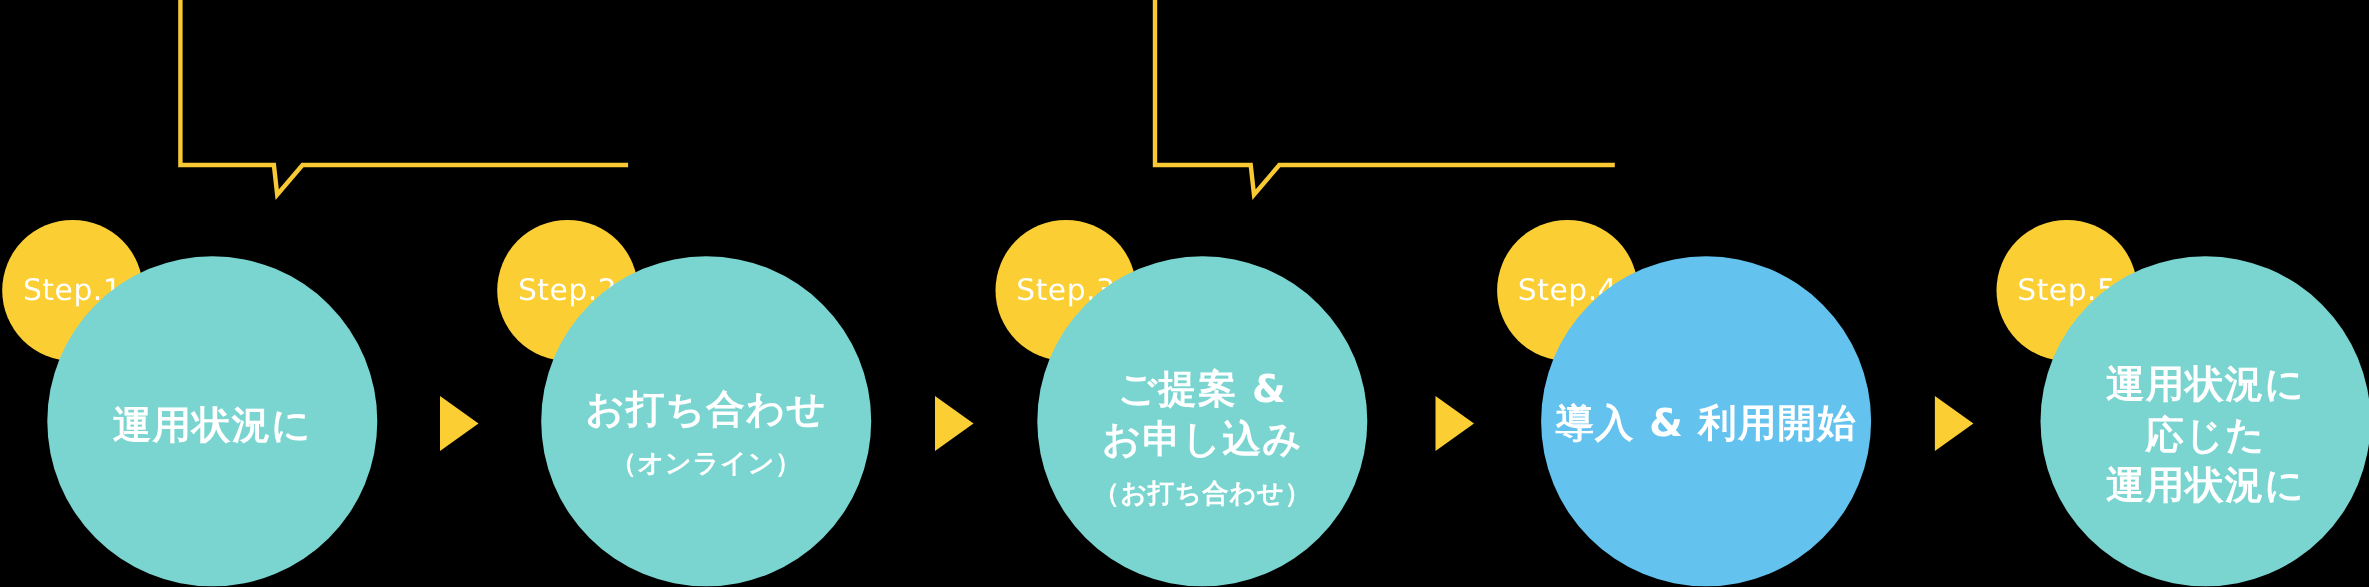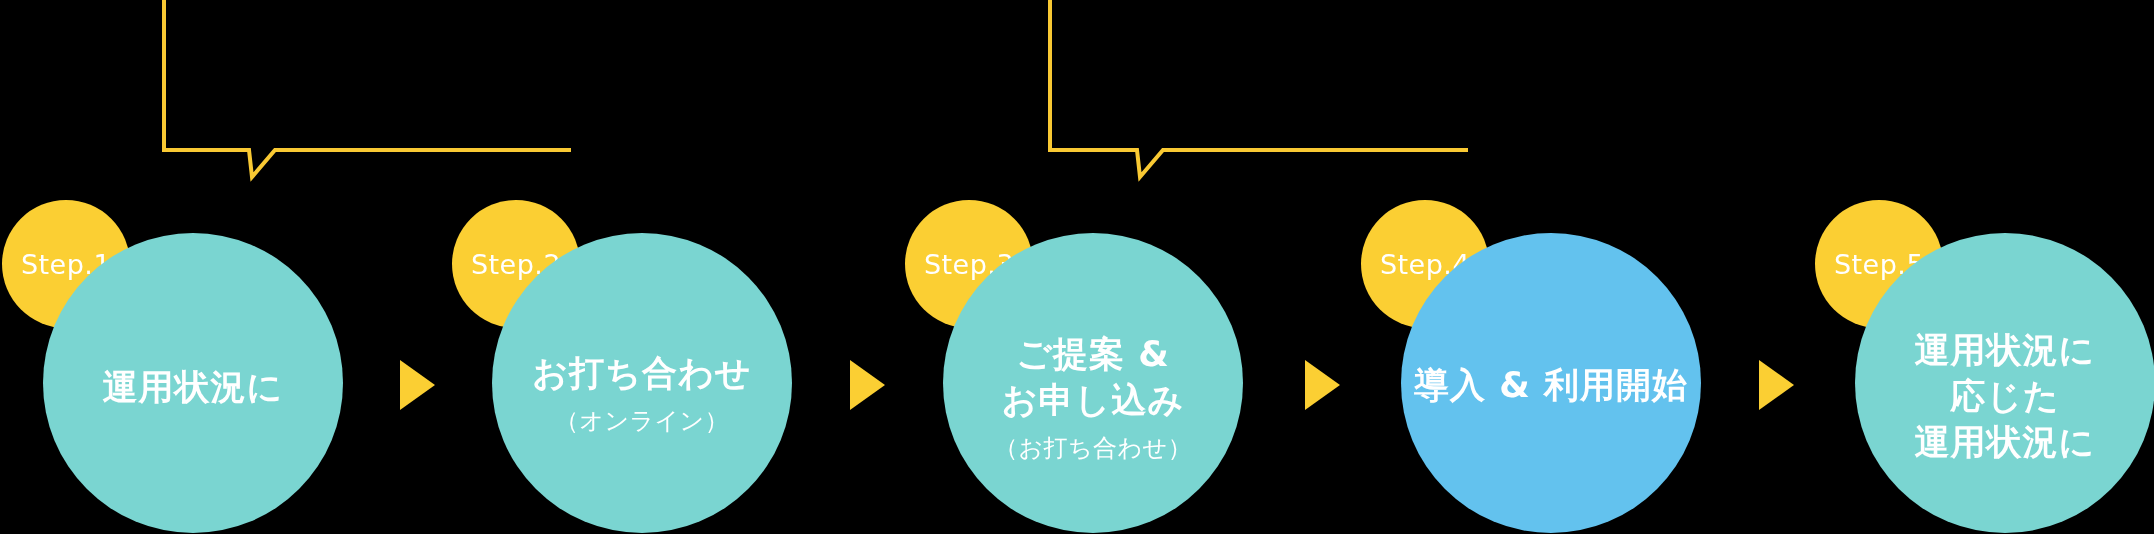--- a/index.html
+++ b/index.html
@@ -60,21 +60,21 @@
   .line.main {
     font-size: 35px;
     line-height: 46px;
     font-weight: 600;
     letter-spacing: 1px;
     white-space: nowrap;
   }
   .line.sub {
     font-size: 24px;
     line-height: 50px;
-    font-weight: 400;
+    font-weight: 700;
     letter-spacing: 0.5px;
     white-space: nowrap;
   }
 </style>
 </head>
 <body>
 
 <div id="canvas">
 
   <svg id="bubble-arrow-layer" viewBox="0 0 2154 534" xmlns="http://www.w3.org/2000/svg">

